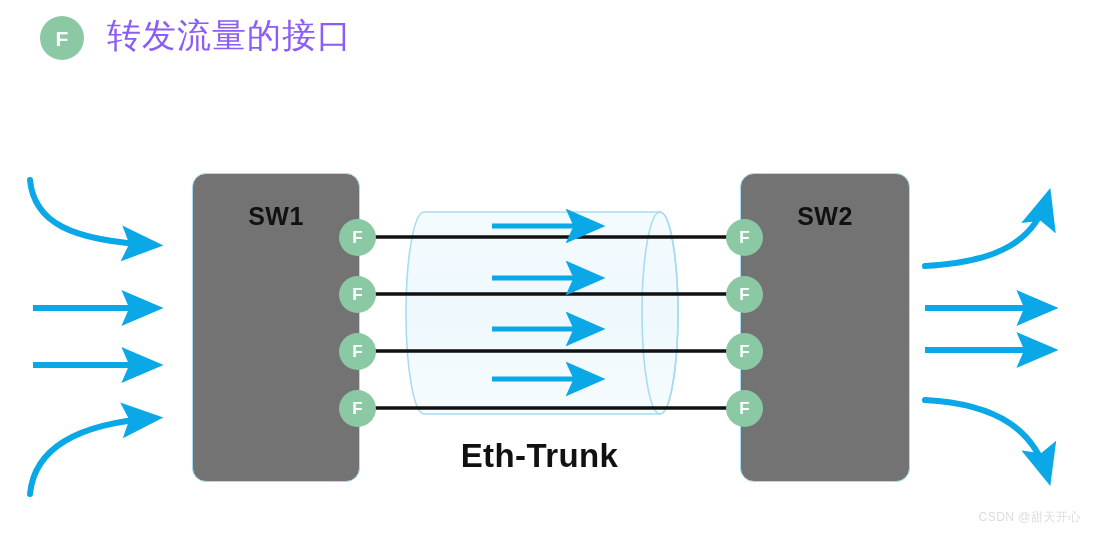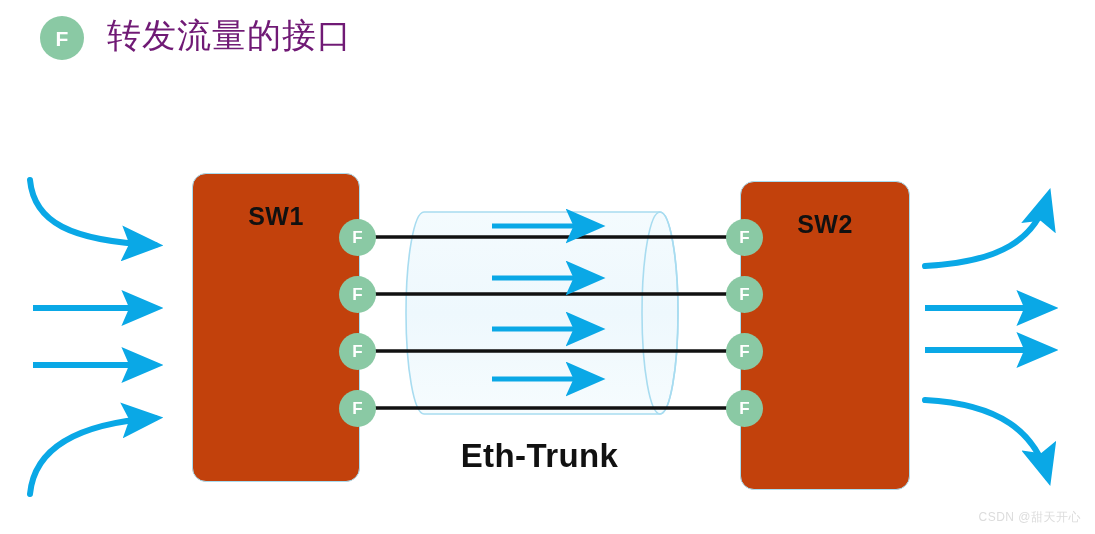--- a/index.html
+++ b/index.html
@@ -37,21 +37,21 @@
     display: flex;
     align-items: center;
     justify-content: center;
     line-height: 1;
   }
   #header-title {
     position: absolute;
     left: 107px;
     top: 13px;
     font-size: 34px;
-    color: #701a75;
+    color: #8b5cf6;
     letter-spacing: 1px;
     white-space: nowrap;
     font-weight: 400;
   }
 
   
   #diagram {
     position: absolute;
     left: 0;
     top: 0;
@@ -62,37 +62,36 @@
     position: absolute;
     left: 0;
     top: 0;
     width: 1095px;
     height: 534px;
   }
 
   
   .switch-box {
     position: absolute;
-    background: #c2410c;
+    background: #737373;
     border: 1.4px solid #a8dcf0;
     border-radius: 14px;
     box-sizing: border-box;
   }
   #switch-box-sw1 {
     left: 192px;
     top: 173px;
     width: 168px;
     height: 309px;
   }
   #switch-box-sw2 {
     left: 740px;
     top: 173px;
     width: 170px;
     height: 309px;
-    margin-top: 8px;
   }
   .switch-label {
     position: absolute;
     top: 28px;
     width: 100%;
     text-align: center;
     font-size: 25px;
     font-weight: bold;
     color: #111111;
     letter-spacing: 0.5px;

